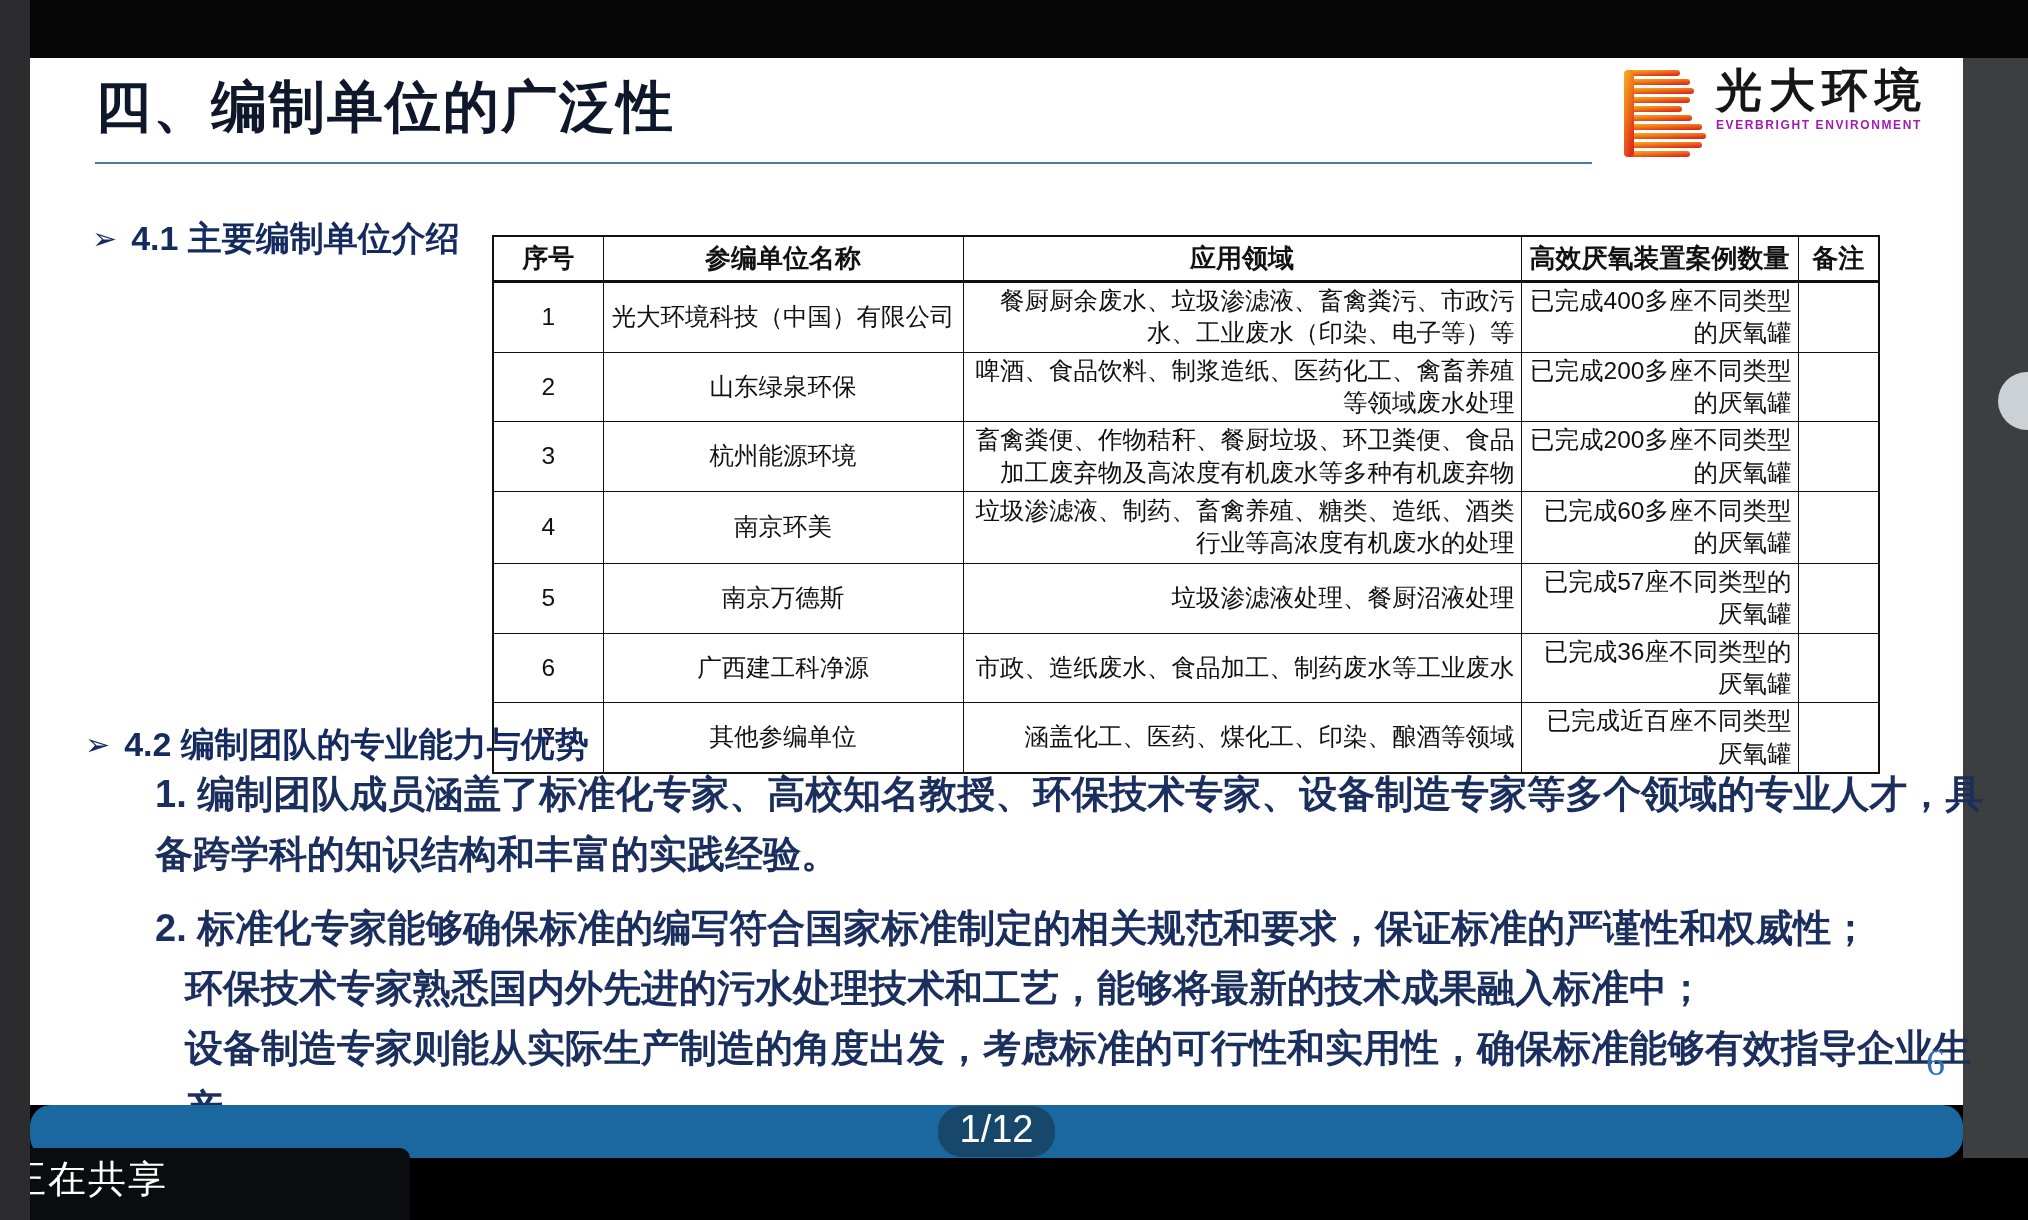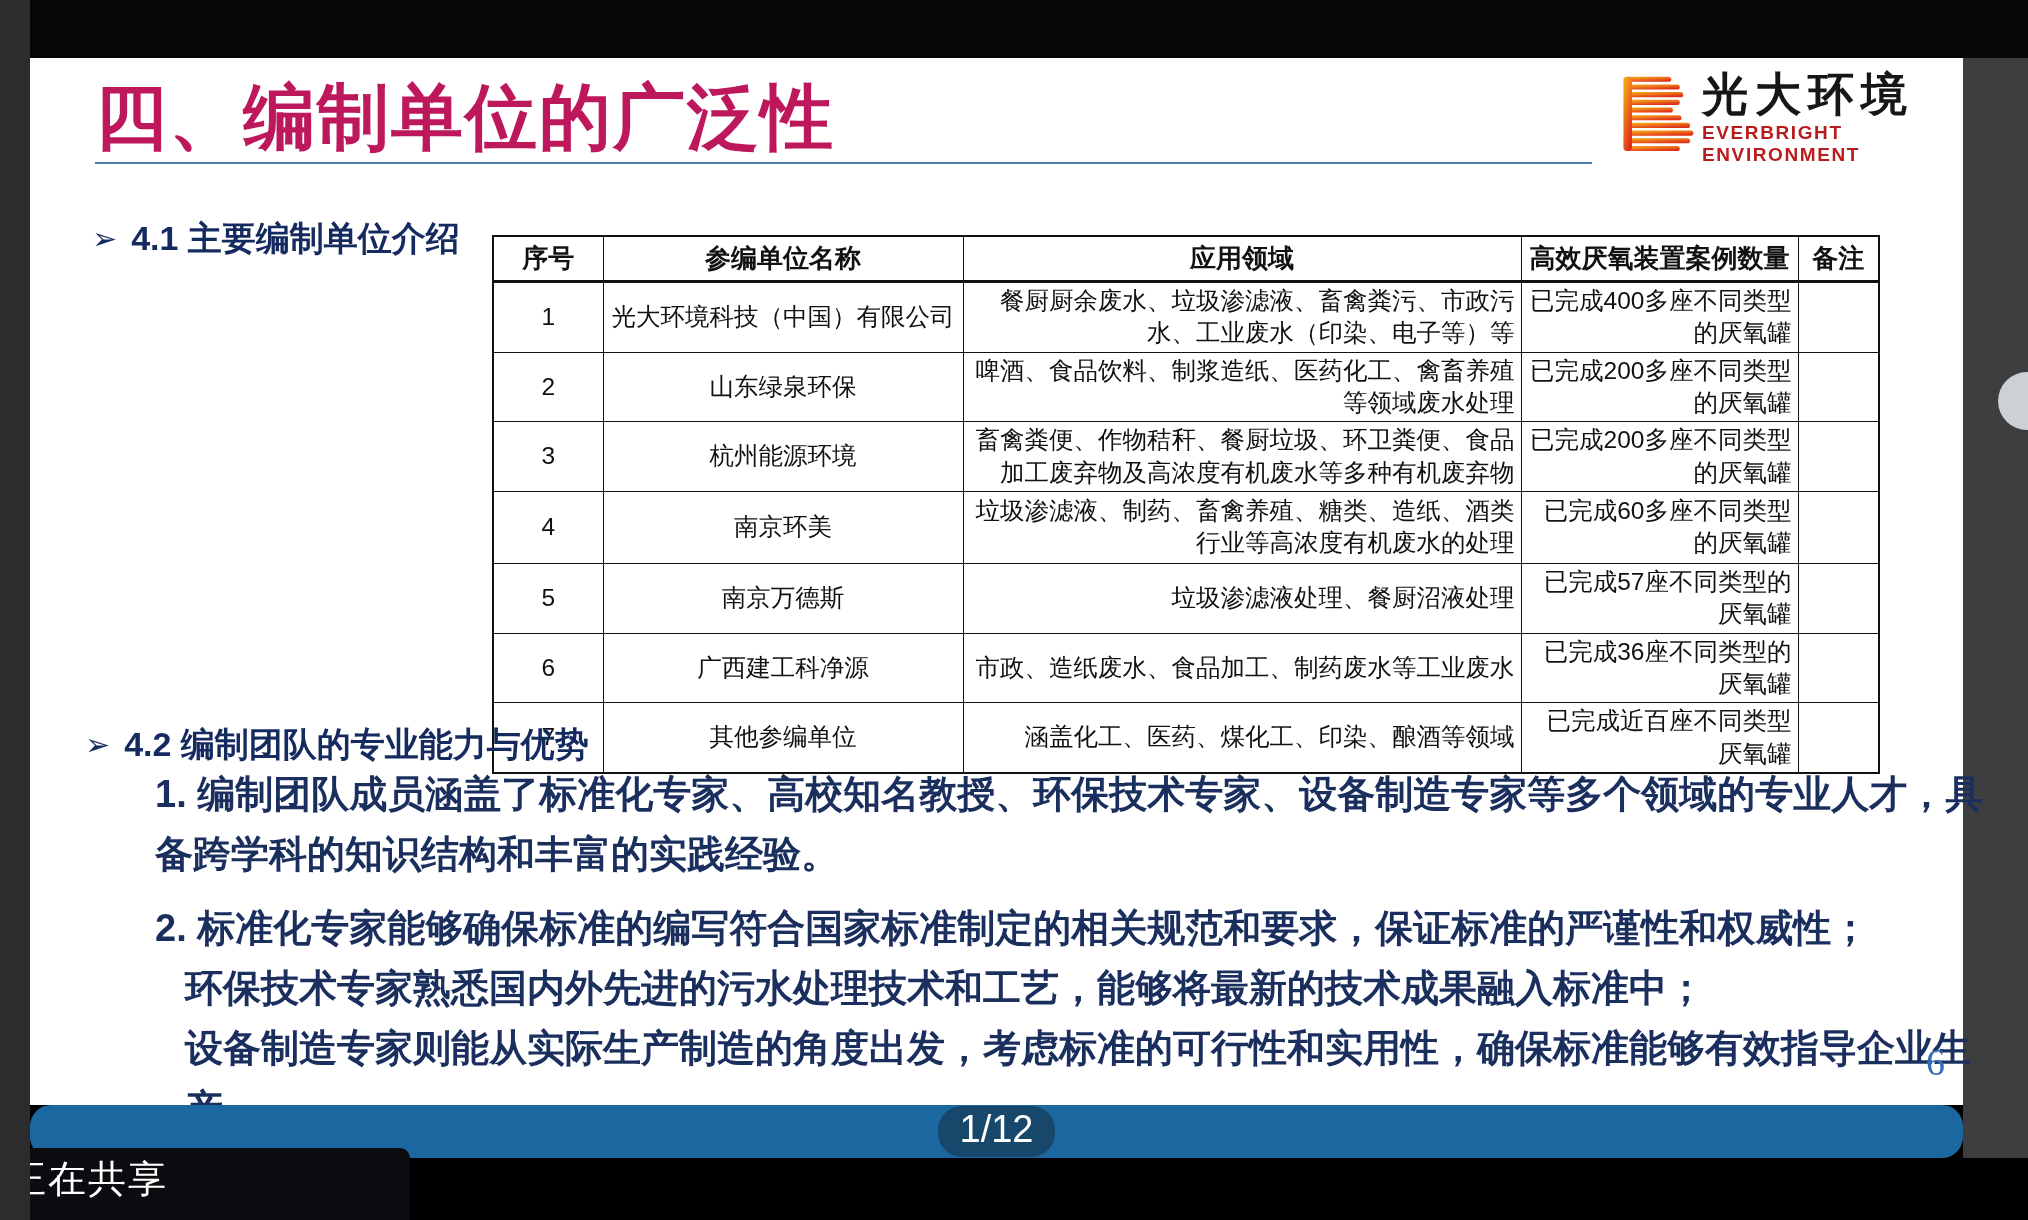--- a/index.html
+++ b/index.html
@@ -3,27 +3,27 @@
 <meta charset="utf-8">
 <style>
   html,body{margin:0;padding:0;background:#000;}
   body{width:2028px;height:1220px;overflow:hidden;position:relative;
        font-family:"Liberation Sans",sans-serif;}
   .top-bar{position:absolute;left:30px;top:0;width:1998px;height:58px;background:#060606;}
   .left-strip{position:absolute;left:0;top:0;width:30px;height:1220px;background:#2c2c2e;z-index:5;}
   .right-strip{position:absolute;left:1963px;top:58px;width:65px;height:1100px;background:#3d3e40;}
   .slide{position:absolute;left:30px;top:58px;width:1933px;height:1047px;background:#ffffff;}
 
-  .slide-title{position:absolute;left:65px;top:12px;font-size:72px;font-weight:bold;
-       color:#be185d;letter-spacing:2px;}
+  .slide-title{position:absolute;left:65px;top:12px;font-size:56px;font-weight:bold;
+       color:#0f172a;letter-spacing:2px;}
   .title-rule{position:absolute;left:65px;top:104px;width:1497px;height:2px;background:#4d79a8;}
 
-  .logo{position:absolute;left:1590px;top:8px;display:flex;align-items:flex-end;}
+  .logo{position:absolute;left:1590px;top:8px;display:flex;align-items:flex-start;}
   .logo-text .cn{font-size:46px;font-weight:bold;color:#161616;letter-spacing:7px;line-height:1.05;}
-  .logo-text .en{font-size:19px;color:#b91c1c;letter-spacing:1.6px;font-weight:bold;margin-top:4px;}
+  .logo-text .en{font-size:12px;color:#a21caf;letter-spacing:1.6px;font-weight:bold;margin-top:4px;}
 
   .section-head{position:absolute;display:flex;align-items:center;gap:14px;color:#152a5e;}
   .section-head .arrow{font-size:30px;line-height:1;}
   .section-head .txt{font-size:34px;font-weight:bold;text-align:center;}
   .sec1{left:62px;top:158px;}
   .sec2{left:55px;top:664px;}
 
   table.units{position:absolute;left:462px;top:177px;border-collapse:collapse;
        table-layout:fixed;width:1386px;background:#fff;}
   table.units th,table.units td{border:1.6px solid #111;color:#111;overflow:hidden;}

